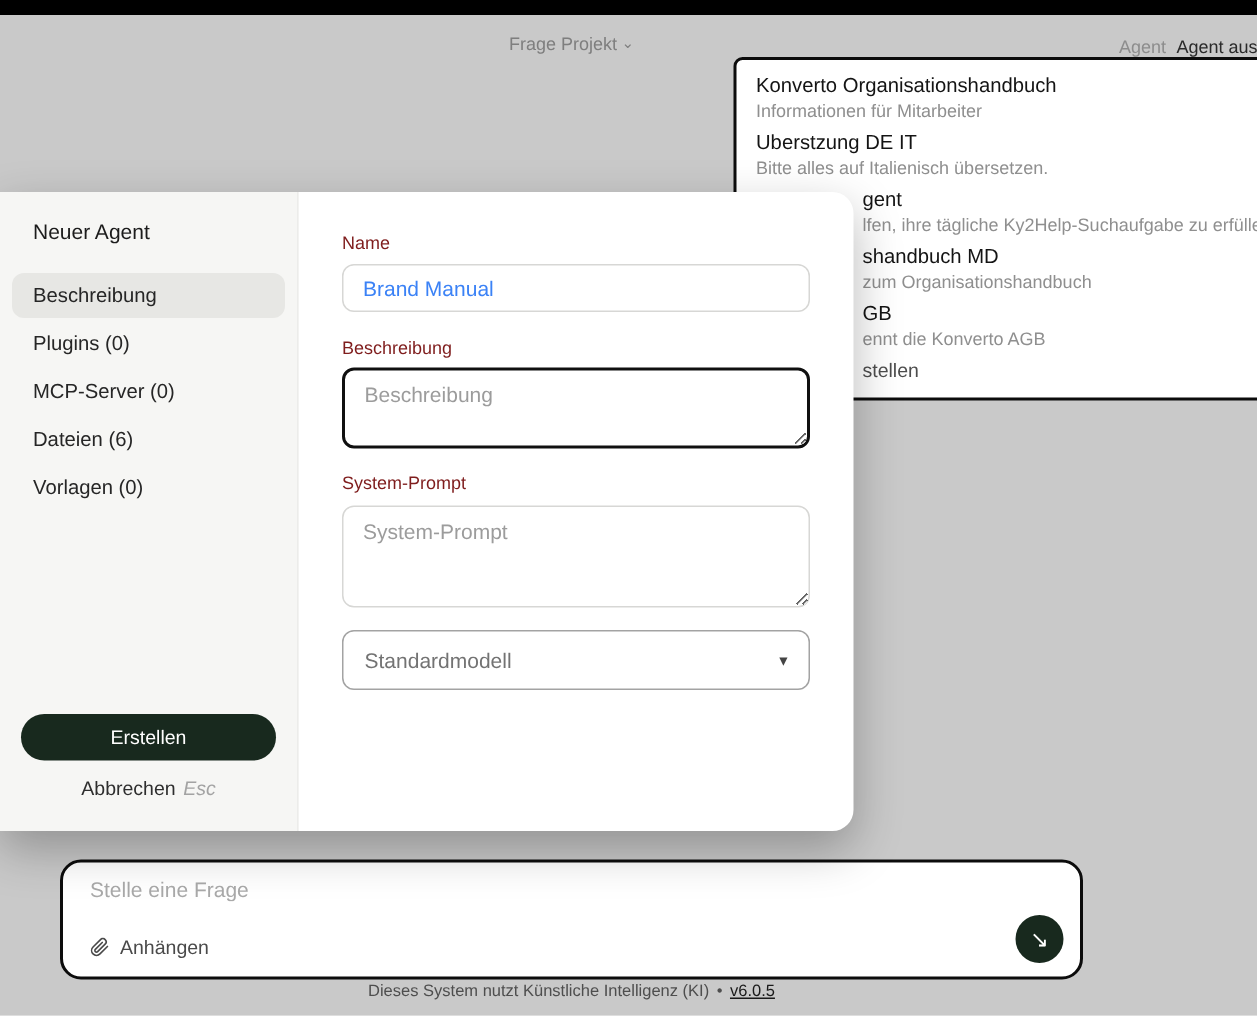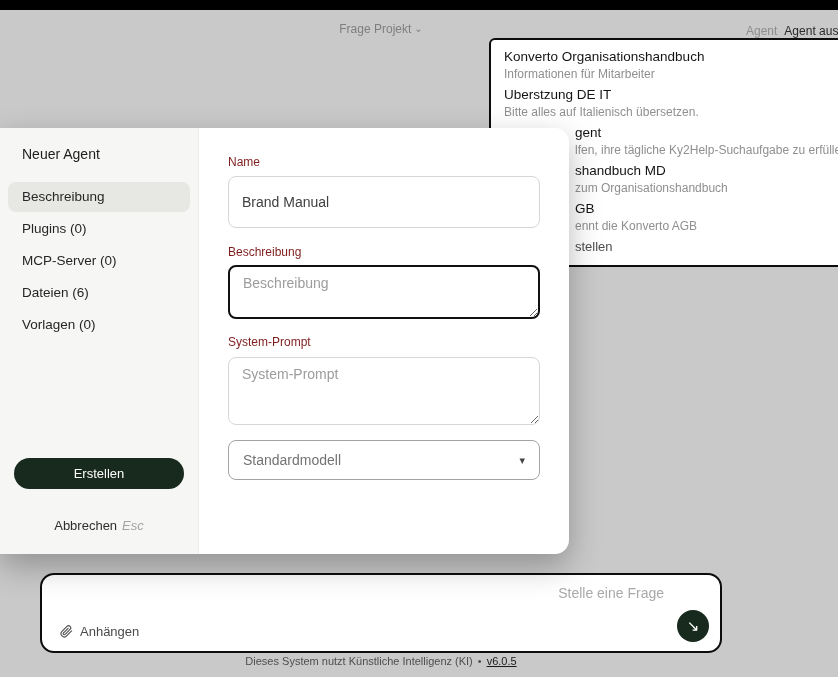--- a/index.html
+++ b/index.html
@@ -24,46 +24,46 @@
   .dd-action { font-size:13px; color:#4d4d4d; font-weight:500; line-height:16px; margin-top:3px; }
 
   .modal { position:absolute; left:0; top:128px; width:569px; height:426px; background:#fff;
            border-radius:0 14px 14px 0; box-shadow:0 12px 32px rgba(0,0,0,0.28); display:flex; z-index:10; }
   .modal-sidebar { position:relative; width:199px; flex:none; background:#f6f6f4; border-right:1px solid #ececea; }
   .modal-title { padding:18px 22px 0; font-size:14px; color:#1c1c1c; }
   .modal-nav { margin-top:20px; }
   .nav-item { margin:0 8px 2px; padding:0 14px; height:30px; line-height:30px; font-size:13.5px;
               color:#262626; border-radius:8px; cursor:pointer; }
   .nav-item.selected { background:#e7e7e4; }
-  .create-btn { position:absolute; left:14px; right:14px; bottom:65px; height:31px; background:#18291e;
+  .create-btn { position:absolute; left:14px; right:14px; bottom:47px; height:31px; background:#18291e;
                 color:#fff; border:none; border-radius:16px; font-size:13px; font-family:inherit; cursor:pointer; }
   .cancel-row { position:absolute; bottom:21px; left:0; width:100%; text-align:center; font-size:13px;
                 color:#2e2e2e; cursor:pointer; }
   .cancel-row .esc { color:#a3a3a3; margin-left:5px;font-style:italic; }
 
   .modal-content { flex:1; padding:27px 29px; }
   .field-label { font-size:12px; color:#7f1d1d; margin-bottom:7px; }
-  .text-input { display:block; width:100%; height:52px; border:1px solid #d7d7d5; border-radius:8px;
-                padding:0 13px; font-size:14px; color:#404040; font-family:inherit; background:#fff; outline:none; }
+  .text-input { display:block; width:100%; height:32px; border:1px solid #d7d7d5; border-radius:8px;
+                padding:0 13px; font-size:14px; color:#3b82f6; font-family:inherit; background:#fff; outline:none; }
   .label-beschreibung { margin-top:17px; margin-bottom:6px; }
   .ta { display:block; width:100%; border-radius:8px; padding:8px 13px; font-size:14px; font-family:inherit;
         color:#1f1f1f; background:#fff; outline:none; resize:vertical; }
   .ta::placeholder, .text-input::placeholder { color:#9c9c9c; }
   .ta-beschreibung { height:54px; border:2px solid #101010; }
   .label-system { margin-top:16px; margin-bottom:8px; }
   .ta-system { height:68px; border:1px solid #d7d7d5; }
   .model-select { margin-top:15px; height:40px; border:1px solid #a3a3a3; border-radius:8px; display:flex;
                   align-items:center; justify-content:space-between; padding:0 14px; cursor:pointer; background:#fff; }
   .model-value { font-size:14px; color:#737373; }
   .select-chevron { font-size:11px; color:#444; }
 
   .chatbox { position:absolute; left:40px; top:573px; width:682px; height:80px; background:#fff;
              border:2px solid #0c0c0c; border-radius:14px; z-index:3; }
-  .chat-input { position:absolute; top:10px; left:32px; width:590px; border:none; outline:none;
-                font-size:14px; font-family:inherit; color:#8b5cf6; background:transparent;text-align:right; }
+  .chat-input { position:absolute; top:10px; left:18px; width:590px; border:none; outline:none;
+                font-size:14px; font-family:inherit; color:#8b5cf6; background:transparent; }
   .chat-input::placeholder { color:#a9a9a9; }
   .attach { position:absolute; left:18px; bottom:12px; display:flex; align-items:center; gap:7px;
             background:none; border:none; font-family:inherit; font-size:13px; color:#4a4a4a; cursor:pointer; }
   .attach svg { display:block; }
   .send { position:absolute; right:11px; bottom:9px; width:32px; height:32px; border-radius:50%;
           background:#18291e; border:none; color:#fff; font-size:15px; cursor:pointer;
           display:flex; align-items:center; justify-content:center; }
 
   .app-footer { position:absolute; top:655px; left:40px; width:682px; text-align:center;
                 font-size:11px; color:#4e4e4e; }

